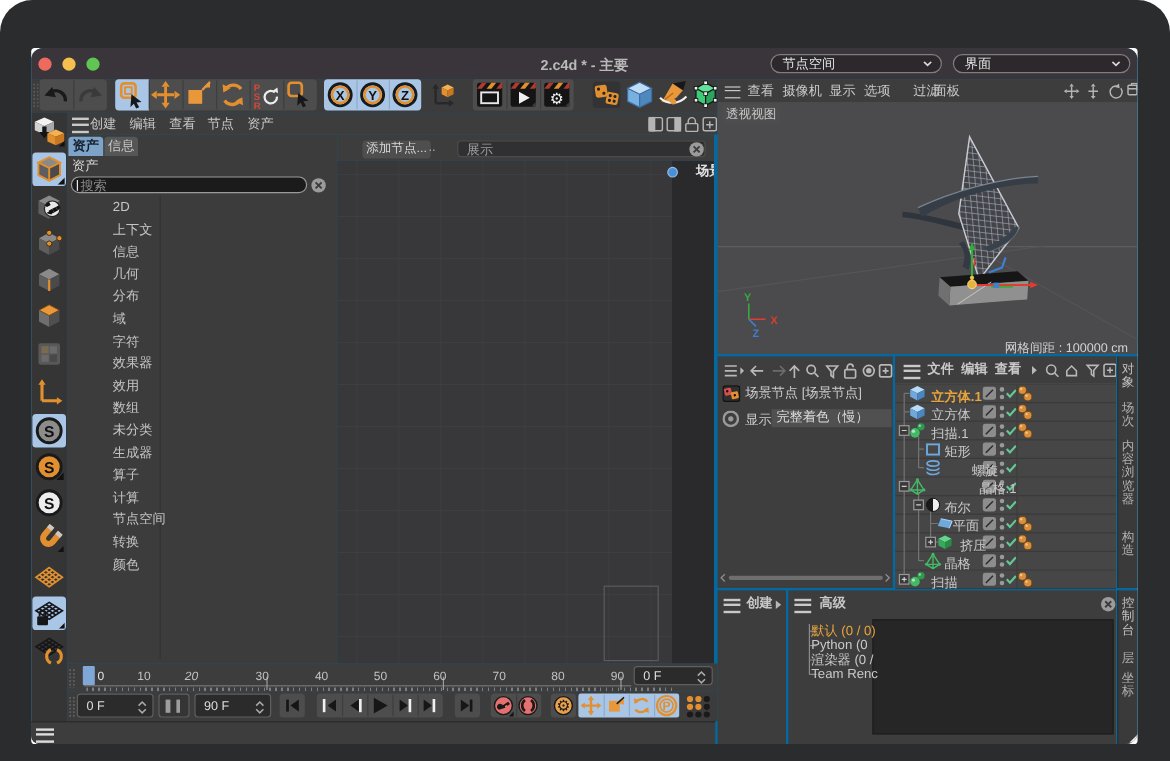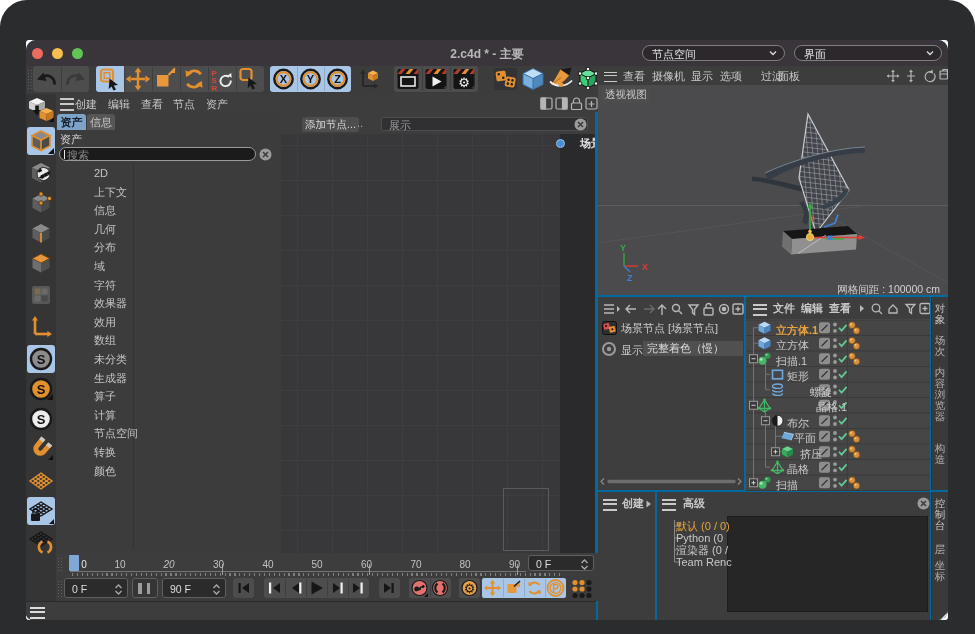--- a/index.html
+++ b/index.html
@@ -445,21 +445,21 @@
   <div class="abs" style="left:1px;top:4px;width:6px;height:16px;background-image:radial-gradient(#606060 1px,transparent 1px);background-size:3px 3px;"></div>
   <div class="abs" style="left:13px;top:2px;width:10px;height:16px;background:#7fa8d9;border-radius:1px;"></div>
   <div class="abs" style="left:14px;top:17.5px;width:456px;height:1px;background:#757575;"></div>
   <div class="abs" style="left:16px;top:19.5px;width:490px;height:3.5px;background-image:repeating-linear-gradient(to right,#7e7e7e 0,#7e7e7e 1.2px,transparent 1.2px,transparent 4.92px);"></div>
   <i class="abs" style="left:165.6px;top:11px;width:1px;height:11px;background:#9a9a9a;"></i>
         <i class="abs" style="left:313.2px;top:11px;width:1px;height:11px;background:#9a9a9a;"></i>
         <i class="abs" style="left:460.8px;top:11px;width:1px;height:11px;background:#9a9a9a;"></i>
         <div id="rulnum" class="abs" style="top:6px;left:0;font-size:10px;color:#c2c2c2;">
     <span class="abs" style="left:13px;top:0;width:30px;text-align:center;color:#e8e8e8;">0</span>
     <span class="abs" style="left:49px;top:0;width:30px;text-align:center;">10</span>
-    <span class="abs" style="left:98px;top:0;width:30px;text-align:center;font-style:italic;">20</span>
+    <span class="abs" style="left:98px;top:0;width:30px;text-align:left;font-style:italic;">20</span>
     <span class="abs" style="left:147.5px;top:0;width:30px;text-align:center;">30</span>
     <span class="abs" style="left:197px;top:0;width:30px;text-align:center;">40</span>
     <span class="abs" style="left:246px;top:0;width:30px;text-align:center;">50</span>
     <span class="abs" style="left:295.5px;top:0;width:30px;text-align:center;">60</span>
     <span class="abs" style="left:345px;top:0;width:30px;text-align:center;">70</span>
     <span class="abs" style="left:394px;top:0;width:30px;text-align:center;">80</span>
     <span class="abs" style="left:443.5px;top:0;width:30px;text-align:center;">90</span>
   </div>
   <div class="fld" style="left:472px;top:2px;width:66px;height:16px;">
     <span class="txt abs" style="left:7px;top:3px;font-size:10.5px;color:#dddddd;">0 F</span>

